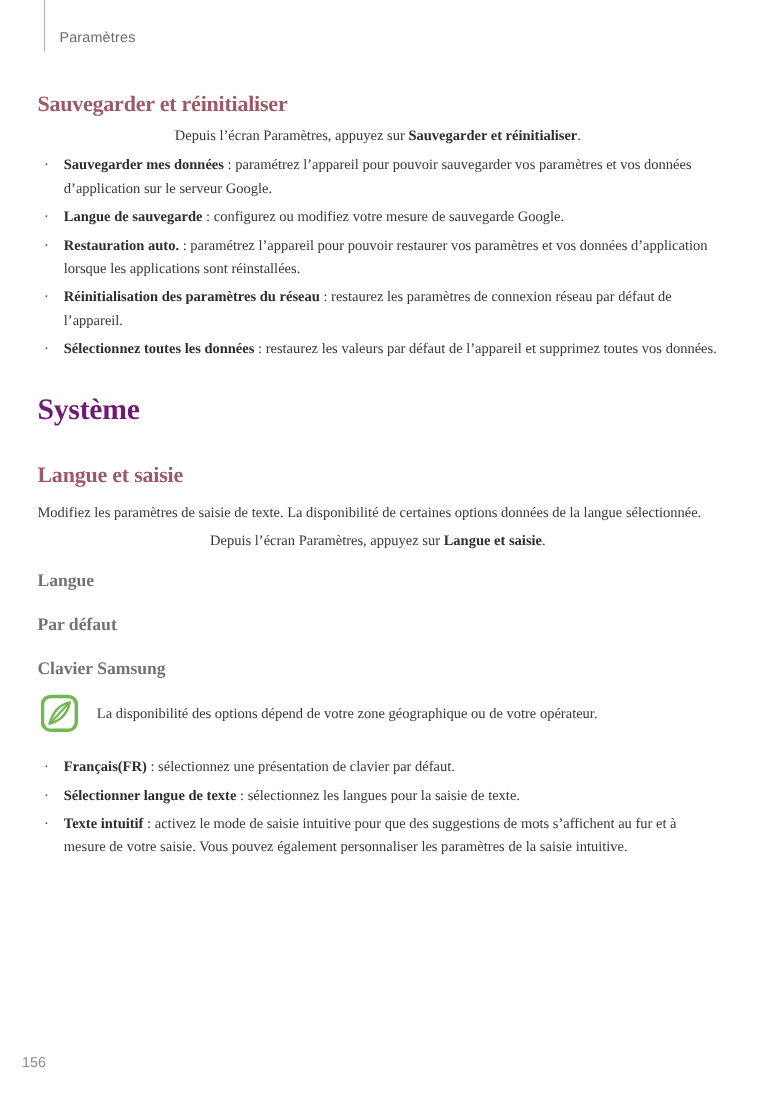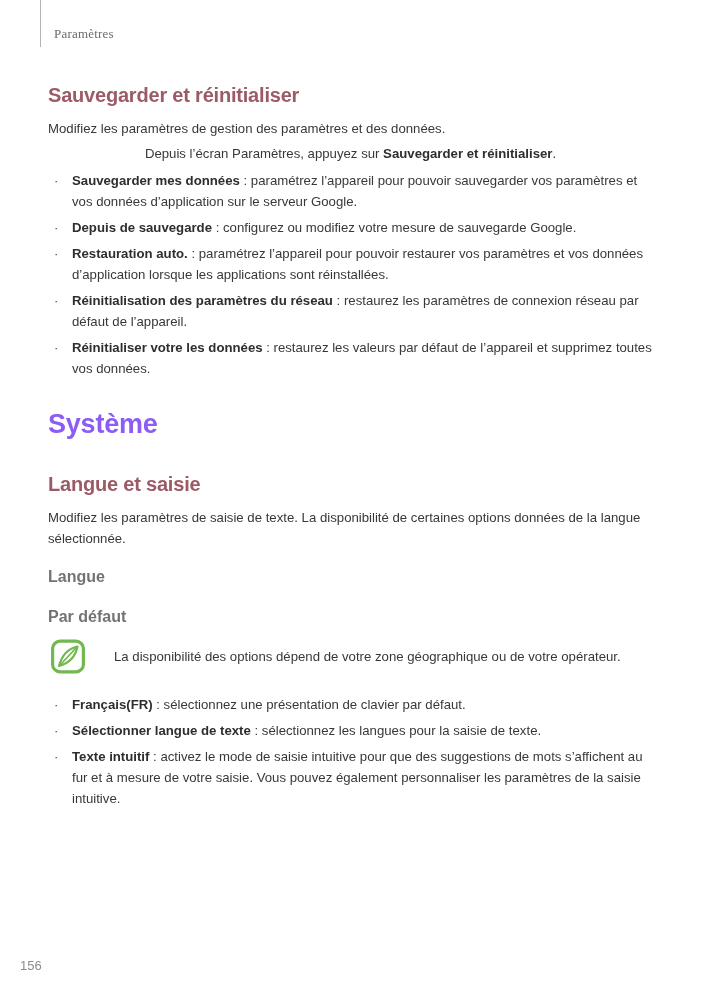--- a/index.html
+++ b/index.html
@@ -13,29 +13,29 @@
   }
   .page{position:relative;width:703px;height:994px;}
 
   
   .kicker-line{
     position:absolute;left:40px;top:0;width:1px;height:47px;
     background:#b3b3b3;
   }
   .kicker{
     position:absolute;left:54px;top:26px;
-    font-size:13px;color:#6b6b6b;letter-spacing:.2px;font-family:Liberation Serif, serif;
+    font-size:13px;color:#6b6b6b;letter-spacing:.2px;
   }
 
-  .content{padding:0 50px 0 48px;}
+  .content{padding:0 50px 0 34px;font-family:Liberation Serif, serif;}
 
   h1.chapter{
     margin:28px 0 0 0;
     font-size:27px;line-height:34px;font-weight:700;
-    color:#8b5cf6;letter-spacing:-.2px;
+    color:#701a75;letter-spacing:-.2px;
   }
   h2.section{
     margin:0;
     font-size:20px;line-height:26px;font-weight:700;
     color:#9c5a66;letter-spacing:-.2px;
   }
   h2.section.first{padding-top:82px;}
   h2.section.second{margin-top:30px;}
   h3.sub{
     margin:20px 0 0 0;
@@ -61,21 +61,20 @@
   ul.bullets li .marker{
     position:absolute;left:6px;top:0;
     color:#4a4a4a;
   }
   ul.bullets.second{margin-top:20px;}
 
   
   .note{
     display:flex;align-items:center;
     margin-top:12px;
-    gap:12px;
   }
   .note .icon-wrap{
     flex:0 0 auto;width:34px;height:35px;margin-left:3px;
   }
   .note .note-text{
     margin-left:17px;
     font-size:13.2px;line-height:21px;color:#383838;
   }
 
   .footer-page{
@@ -89,43 +88,44 @@
 
 <div class="page">
 
   <div class="kicker-line"></div>
   <div class="kicker">Paramètres</div>
 
   <div class="content">
 
     <h2 class="section first">Sauvegarder et réinitialiser</h2>
 
-    <p class="body">Modifiez les paramètres de gestion des paramètres et des données.</p>
 
     <p class="body tight"><span>Depuis l’écran Paramètres, appuyez sur </span><span class="b">Sauvegarder et réinitialiser</span><span>.</span></p>
 
     <ul class="bullets">
       <li><span class="marker">·</span><span class="b">Sauvegarder mes données</span><span> : paramétrez l’appareil pour pouvoir sauvegarder vos paramètres et vos données d’application sur le serveur Google.</span></li>
-      <li><span class="marker">·</span><span class="b">Depuis de sauvegarde</span><span> : configurez ou modifiez votre mesure de sauvegarde Google.</span></li>
+      <li><span class="marker">·</span><span class="b">Langue de sauvegarde</span><span> : configurez ou modifiez votre mesure de sauvegarde Google.</span></li>
       <li><span class="marker">·</span><span class="b">Restauration auto.</span><span> : paramétrez l’appareil pour pouvoir restaurer vos paramètres et vos données d’application lorsque les applications sont réinstallées.</span></li>
       <li><span class="marker">·</span><span class="b">Réinitialisation des paramètres du réseau</span><span> : restaurez les paramètres de connexion réseau par défaut de l’appareil.</span></li>
-      <li><span class="marker">·</span><span class="b">Réinitialiser votre les données</span><span> : restaurez les valeurs par défaut de l’appareil et supprimez toutes vos données.</span></li>
+      <li><span class="marker">·</span><span class="b">Sélectionnez toutes les données</span><span> : restaurez les valeurs par défaut de l’appareil et supprimez toutes vos données.</span></li>
     </ul>
 
     <h1 class="chapter">Système</h1>
 
     <h2 class="section second">Langue et saisie</h2>
 
     <p class="body">Modifiez les paramètres de saisie de texte. La disponibilité de certaines options données de la langue sélectionnée.</p>
 
+    <p class="body tight"><span>Depuis l’écran Paramètres, appuyez sur </span><span class="b">Langue et saisie</span><span>.</span></p>
 
     <h3 class="sub" style="margin-top:18px;">Langue</h3>
 
     <h3 class="sub">Par défaut</h3>
 
+    <h3 class="sub">Clavier Samsung</h3>
 
     <div class="note">
       <span class="icon-wrap">
         <svg width="34" height="35" viewBox="0 0 34 35" aria-hidden="true">
           <rect x="1.6" y="2.1" width="30.8" height="30.8" rx="7.5" fill="none" stroke="#72b84f" stroke-width="3.2"></rect>
           <path d="M26.5 7.5 C17 9.5 11 16 8 27 C19 24 24.5 17.5 26.5 7.5 Z" fill="#ffffff" stroke="#72b84f" stroke-width="2.2" stroke-linejoin="round"></path>
           <path d="M24.5 9.5 L10.5 24.5" fill="none" stroke="#72b84f" stroke-width="1.8" stroke-linecap="round"></path>
         </svg>
       </span>
       <span class="note-text">La disponibilité des options dépend de votre zone géographique ou de votre opérateur.</span>

